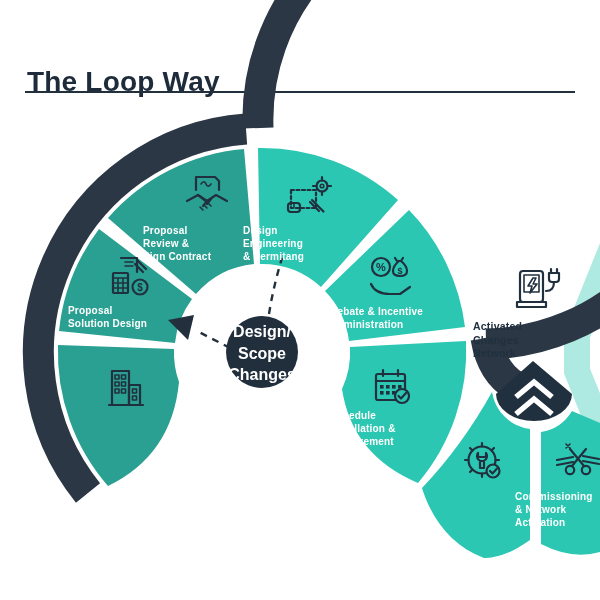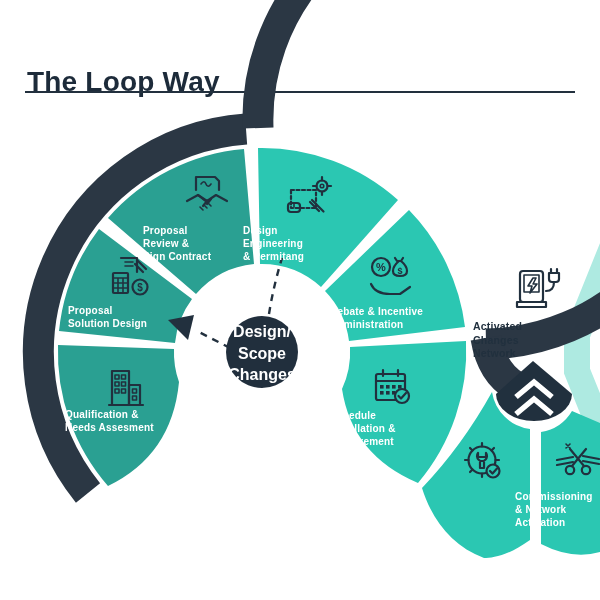--- a/index.html
+++ b/index.html
@@ -153,22 +153,20 @@
       <rect x="-17" y="-21" width="23" height="31" rx="3"></rect>
       <rect x="-13" y="-17" width="15" height="17" class="thin"></rect>
       <path d="M-4,-14 l-5,8 h4 l-2,7 l7,-9 h-4 l3,-6 z" class="thin"></path>
       <rect x="-20" y="10" width="29" height="5"></rect>
       <path d="M14,-23 v4 M20,-23 v4"></path>
       <path d="M12,-19 h10 v6 q0,3 -3,3 h-4 q-3,0 -3,-3 z"></path>
       <path d="M17,-10 q0,9 -8,9"></path>
     </g>
   </svg>
 
-  <div class="seg-label" style="left:128px;top:421px;">Qualification &amp;
-Needs Assesment</div>
   <div class="seg-label" style="left:131px;top:317px;">Proposal
 Solution Design</div>
   <div class="seg-label" style="left:206px;top:243px;">Proposal
 Review &amp;
 Sign Contract</div>
   <div class="seg-label" style="left:306px;top:243px;">Design
 Engineering
 &amp; Permitang</div>
   <div class="seg-label" style="left:393px;top:428px;">Schedule
 Installation &amp;

